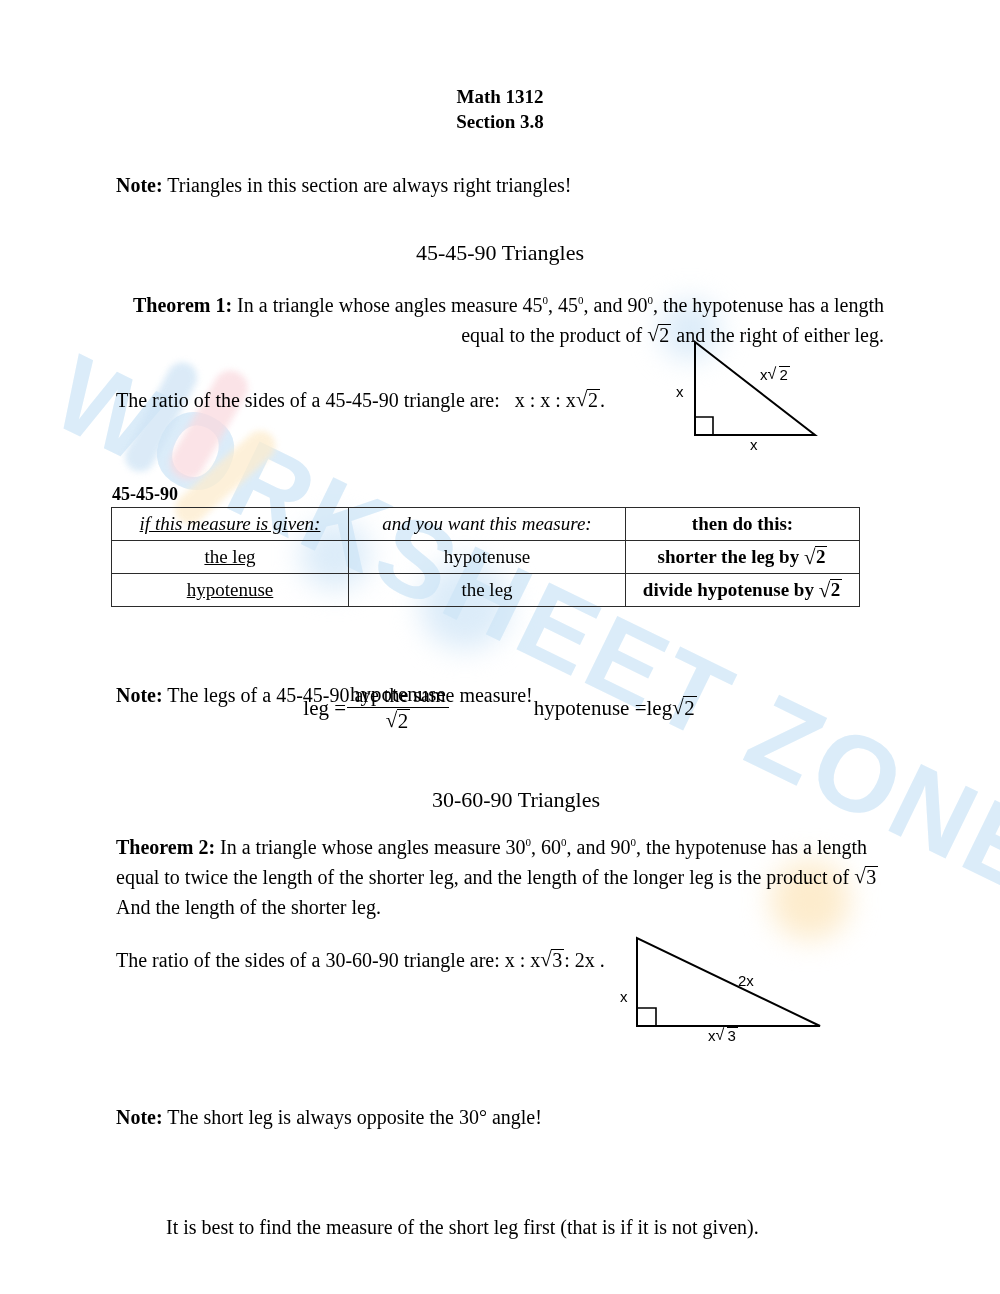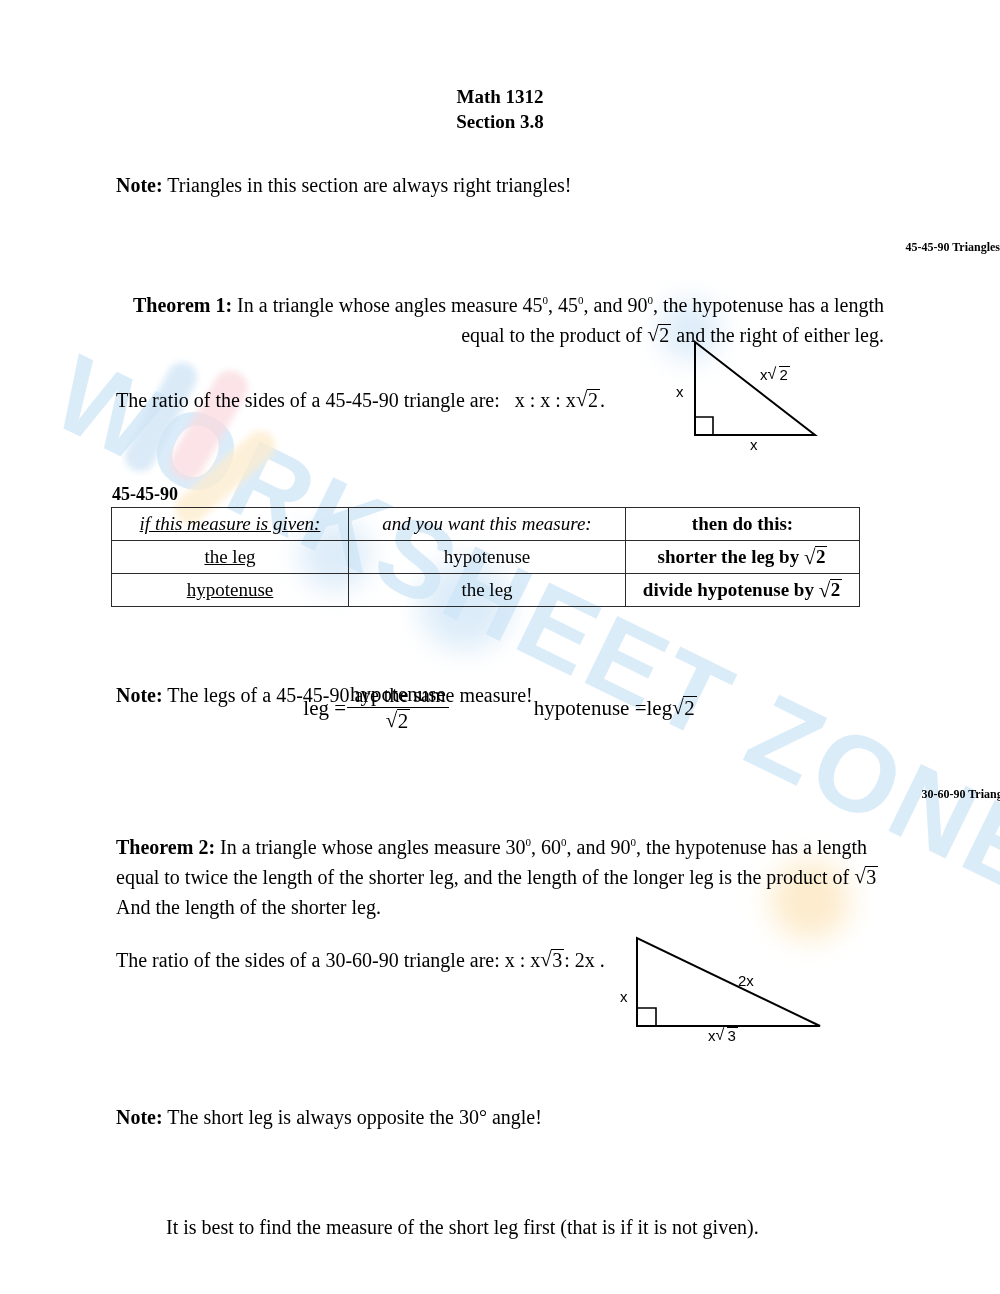--- a/index.html
+++ b/index.html
@@ -75,23 +75,23 @@
     z-index: 2;
   }
   .heading-block {
     text-align: center;
     font-weight: bold;
     font-size: 19px;
     line-height: 25px;
   }
   .heading-block .hline { display: block; }
   .section-heading {
-    text-align: right;
-    font-weight: bold;
-    font-size: 12px;
+    text-align: center;
+    font-weight: normal;
+    font-size: 22px;
   }
   .para {
     font-size: 20px;
     line-height: 30px;
   }
   .bold { font-weight: bold; }
   sup.deg {
     font-size: 11px;
     vertical-align: super;
     line-height: 0;

